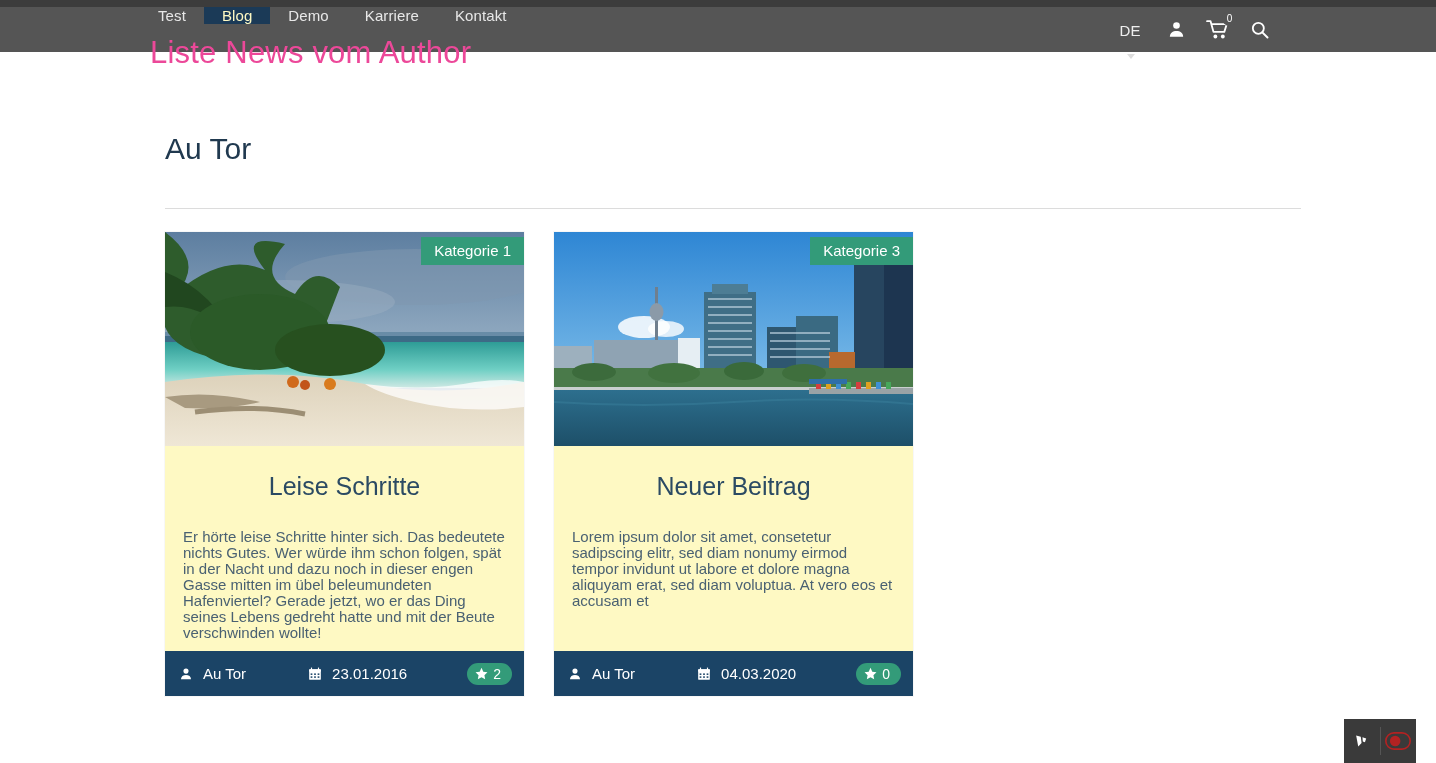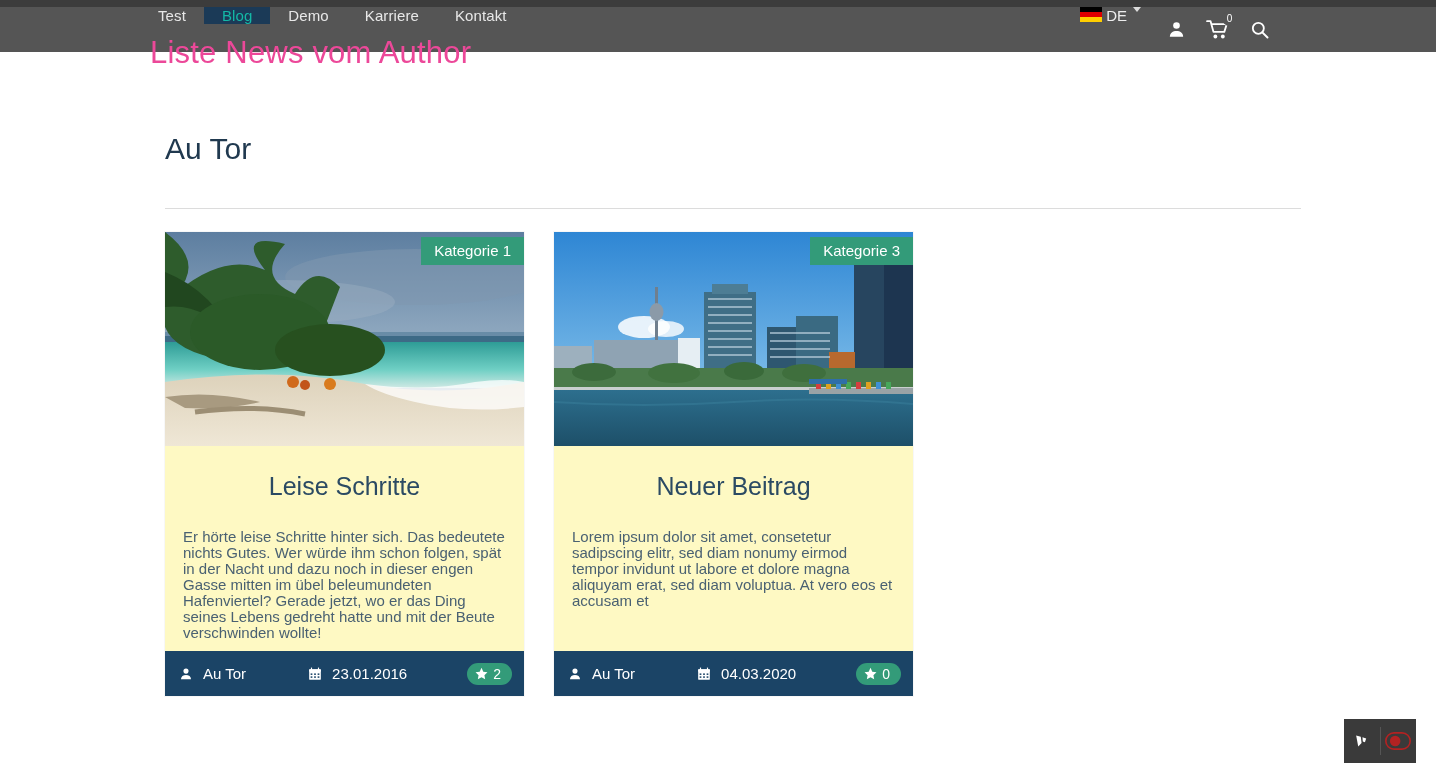--- a/index.html
+++ b/index.html
@@ -33,33 +33,34 @@
     display: flex; align-items: center;
     padding: 0 18px;
     color: #e8e8e8;
     font-size: 15px;
     letter-spacing: .1px;
     cursor: pointer;
     white-space: nowrap;
   }
   .nav-item.active {
     background: #1b3a57;
-    color: #14b8a6;
+    color: #fef9c3;
   }
 
   .nav-right {
     position: absolute; right: 155px; top: 0;
     height: 45px;
     display: flex; align-items: center;
     gap: 0px;
   }
   .lang {
-    display: flex; gap: 4px;
+    display: flex; align-items: center; gap: 15px;
     padding: 0 14px; height: 45px;
     cursor: pointer;
+    flex-direction: column;
   }
   .flag {
     width: 22px; height: 15px;
     background: linear-gradient(to bottom, #000 0 33.33%, #d00 33.33% 66.66%, #ffce00 66.66% 100%);
     display: inline-block;
   }
   .lang-label { color: #eeeeee; font-size: 15px; }
   .caret {
     width: 0; height: 0;
     border-left: 4px solid transparent;

